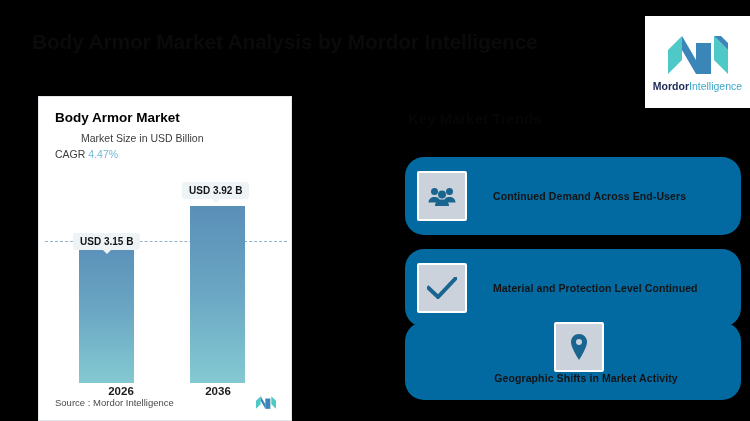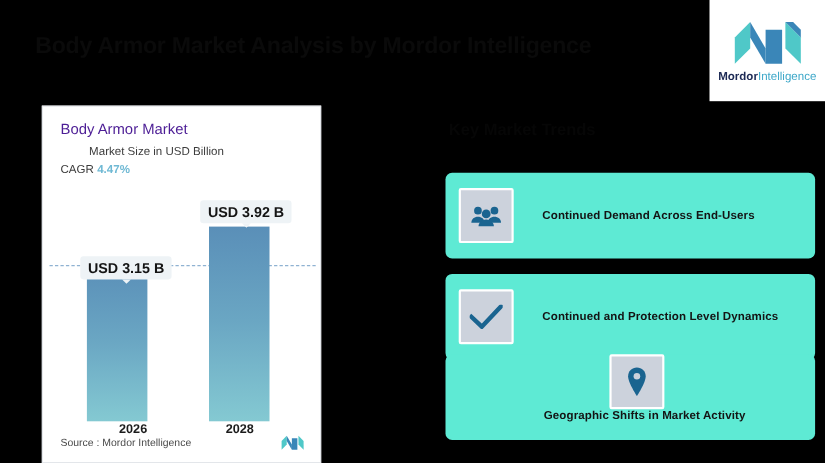--- a/index.html
+++ b/index.html
@@ -26,21 +26,21 @@
     font-weight: 700;
     letter-spacing: -0.2px;
     color: #0a0a0a;
     white-space: nowrap;
   }
 
   
   .brand-plate {
     position: absolute;
     right: 0;
-    top: 0;
+    top: 16px;
     width: 105px;
     height: 92px;
     background: #ffffff;
     display: flex;
     flex-direction: column;
     align-items: center;
     justify-content: center;
   }
   .brand-mark {
     width: 66px;
@@ -66,40 +66,40 @@
     background: #ffffff;
     border: 1px solid #e3e6ea;
     box-sizing: border-box;
     overflow: hidden;
   }
   .chart-head {
     padding: 13px 16px 0 16px;
   }
   .chart-title {
     font-size: 13.5px;
-    font-weight: 400;
-    color: #4c1d95;
+    font-weight: 700;
+    color: #000000;
     line-height: 1.25;
   }
   .chart-sub {
     margin-top: 5px;
     font-size: 10.5px;
     color: #3c3c3c;
     line-height: 1.3;
     padding-left: 26px;
   }
   .chart-cagr {
     margin-top: 2px;
     font-size: 10.5px;
     color: #3c3c3c;
     line-height: 1.3;
   }
   .chart-cagr .cagr-val {
     color: #6fb9d4;
-    font-weight: 700;
+    font-weight: 400;
     margin-left: 3px;
     margin-top: 32px;
   }
 
   
   .plot {
     position: absolute;
     left: 0;
     top: 78px;
     width: 254px;
@@ -119,21 +119,21 @@
     background: linear-gradient(180deg, #5a8fb8 0%, #6aa6c3 48%, #84c9d2 100%);
   }
   .bar-a { left: 40px;  width: 55px;  height: 142px; }
   .bar-b { left: 151px; width: 55px;  height: 177px; }
 
   .tip {
     position: absolute;
     background: #eef3f6;
     border-radius: 3px;
     padding: 3px 7px;
-    font-size: 13px;
+    font-size: 10px;
     font-weight: 700;
     color: #141414;
     white-space: nowrap;
   }
   .tip::after {
     content: "";
     position: absolute;
     left: 50%;
     bottom: -4px;
     margin-left: -4px;
@@ -191,22 +191,22 @@
     font-weight: 700;
     color: #060606;
     white-space: nowrap;
   }
 
   .trend-card {
     position: absolute;
     left: 405px;
     width: 336px;
     height: 78px;
-    background: #5eead4;
-    border-radius: 6px;
+    background: #0369a1;
+    border-radius: 19px;
     box-sizing: border-box;
     display: flex;
     align-items: center;
   }
   .tc-1 { top: 157px; }
   .tc-2 { top: 249px; }
   .tc-3 { top: 322px; flex-direction: column; }
 
   .tc-iconbox {
     width: 46px;
@@ -262,21 +262,21 @@
 
     <div class="bar bar-a"></div>
     <div class="bar bar-b"></div>
 
     <div class="tip tip-a">USD 3.15 B</div>
     <div class="tip tip-b">USD 3.92 B</div>
   </div>
 
   <div class="xaxis">
     <div class="xlab xlab-a">2026</div>
-    <div class="xlab xlab-b">2028</div>
+    <div class="xlab xlab-b">2036</div>
   </div>
 
   <div class="src-row">
     <span class="src-text">Source :  Mordor Intelligence</span>
     <svg class="src-mark" viewBox="0 0 132 88">
       <polygon points="6,82 6,34 34,6 34,54" fill="#4fc8c8"></polygon>
       <polygon points="34,6 62,54 62,82 34,34" fill="#3a86b8"></polygon>
       <polygon points="62,82 62,20 92,20 92,82" fill="#3a86b8"></polygon>
       <polygon points="98,6 98,54 126,82 126,34" fill="#4fc8c8"></polygon>
     </svg>
@@ -298,21 +298,21 @@
   </div>
   <div class="tc-label">Continued Demand Across End-Users</div>
 </div>
 
 <div class="trend-card tc-2">
   <div class="tc-iconbox">
     <svg width="30" height="22" viewBox="0 0 60 44">
       <path d="M3 22 L22 40 L57 3" fill="none" stroke="#1a6490" stroke-width="8" stroke-linecap="square" stroke-linejoin="miter"></path>
     </svg>
   </div>
-  <div class="tc-label">Continued and Protection Level Dynamics</div>
+  <div class="tc-label">Material and Protection Level Continued</div>
 </div>
 
 <div class="trend-card tc-3">
   <div class="tc-iconbox">
     <svg width="20" height="28" viewBox="0 0 40 56">
       <path d="M20 2C11 2 4 9 4 18c0 12 16 36 16 36s16-24 16-36c0-9-7-16-16-16z" fill="#1a6490"></path>
       <circle cx="20" cy="18" r="6" fill="#ccd2dc"></circle>
     </svg>
   </div>
   <div class="tc-label">Geographic Shifts in Market Activity</div>

